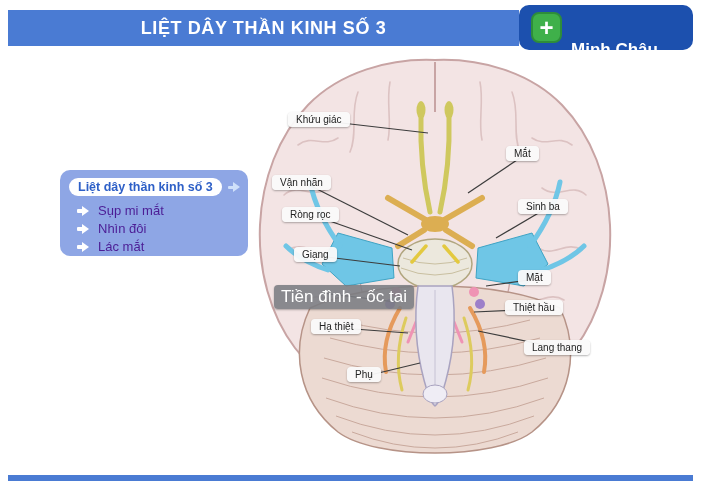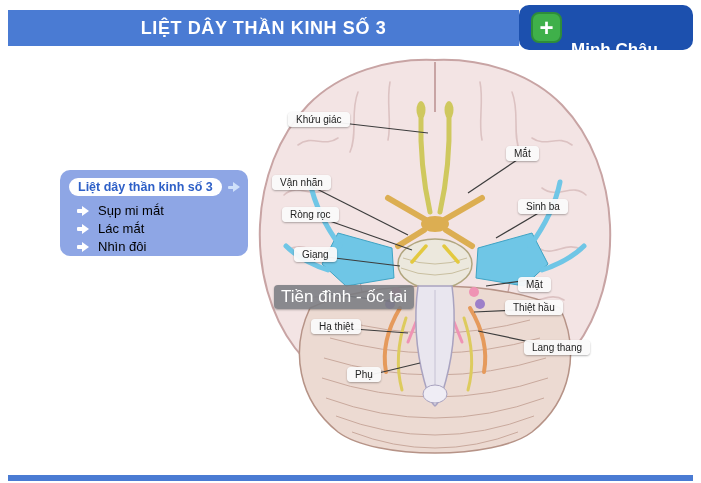--- a/index.html
+++ b/index.html
@@ -32,21 +32,21 @@
   .info-box{
     position:absolute;left:60px;top:170px;width:188px;height:86px;
     background:#8ea6e5;border-radius:10px;padding:8px 9px;box-sizing:border-box;
   }
   .info-title-row{display:flex;align-items:center;gap:6px;}
   .info-pill{
     background:#fff;border-radius:12px;padding:2px 9px;color:#2d5fc7;
     font-weight:bold;font-size:12.5px;white-space:nowrap;
   }
   .info-items{margin-top:7px;display:flex;flex-direction:column;gap:3px;padding-left:8px;}
-  .info-item{display:flex;align-items:center;gap:8px;color:#000000;font-size:13px;}
+  .info-item{display:flex;align-items:center;gap:8px;color:#4c1d95;font-size:13px;}
   .arrow-icon{position:relative;display:inline-block;width:13px;height:10px;--c:#ffffff;flex:0 0 auto;}
   .arrow-icon::before{content:"";position:absolute;left:0;top:3.5px;width:6px;height:3.5px;background:var(--c);border-radius:1px;}
   .arrow-icon::after{content:"";position:absolute;left:5px;top:0;border-left:7px solid var(--c);border-top:5px solid transparent;border-bottom:5px solid transparent;}
   .arrow-pale{--c:#cfe0fa;}
   
   #leader-lines{position:absolute;left:0;top:0;pointer-events:none;}
   .nerve-label{
     position:absolute;background:rgba(250,250,250,.95);border-radius:4px;
     padding:2px 8px;font-size:10px;color:#222;white-space:nowrap;
     box-shadow:0 1px 2px rgba(0,0,0,.3);
@@ -171,21 +171,21 @@
     <line x1="366" y1="376" x2="420" y2="363" stroke="#3c3c3c" stroke-width="1.2"></line>
   </svg>
 
 <div>
     <div class="nerve-label" style="left: 288px; top: 112px;">Khứu giác</div>
     <div class="nerve-label" style="left: 506px; top: 146px; text-align: right;">Mắt</div>
     <div class="nerve-label" style="left: 272px; top: 175px;">Vận nhãn</div>
     <div class="nerve-label" style="left: 282px; top: 207px;">Ròng rọc</div>
     <div class="nerve-label" style="left: 518px; top: 199px;">Sinh ba</div>
     <div class="nerve-label" style="left: 294px; top: 247px;">Giạng</div>
-    <div class="nerve-label" style="left: 518px; top: 277px;">Mặt</div>
+    <div class="nerve-label" style="left: 518px; top: 270px;">Mặt</div>
     <div class="nerve-label dark" style="left: 274px; top: 285px;">Tiền đình - ốc tai</div>
     <div class="nerve-label" style="left: 505px; top: 300px;">Thiệt hầu</div>
     <div class="nerve-label" style="left: 311px; top: 319px;">Hạ thiệt</div>
     <div class="nerve-label" style="left: 524px; top: 340px;">Lang thang</div>
     <div class="nerve-label" style="left: 347px; top: 367px;">Phụ</div>
   </div>
 
 <div class="header-bar">
   <div class="header-title">LIỆT DÂY THẦN KINH SỐ 3</div>
 </div>
@@ -203,22 +203,22 @@
     <span class="info-pill">Liệt dây thần kinh số 3</span>
     <span class="arrow-icon arrow-pale"></span>
   </div>
   <div class="info-items">
       <div class="info-item">
         <span class="arrow-icon"></span>
         <span>Sụp mi mắt</span>
       </div>
       <div class="info-item">
         <span class="arrow-icon"></span>
-        <span>Lác mắt</span>
+        <span>Nhìn đôi</span>
       </div>
       <div class="info-item">
         <span class="arrow-icon"></span>
-        <span>Nhìn đôi</span>
+        <span>Lác mắt</span>
       </div>
     </div>
 </div>
 
 <div class="bottom-bar"></div>
 
 </body></html>

